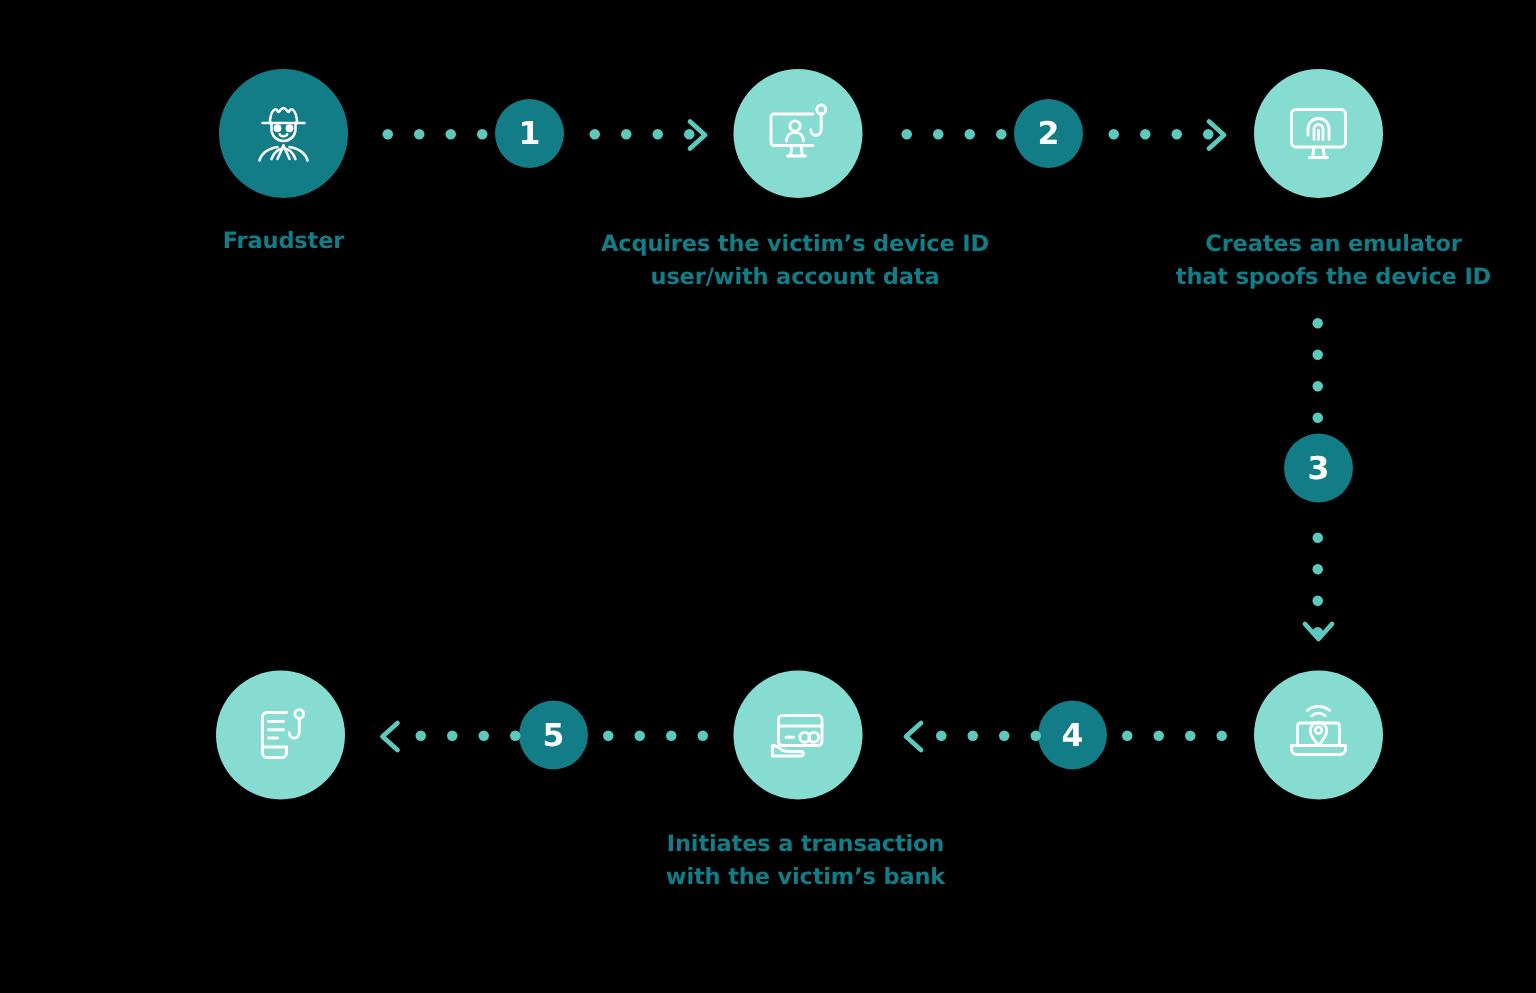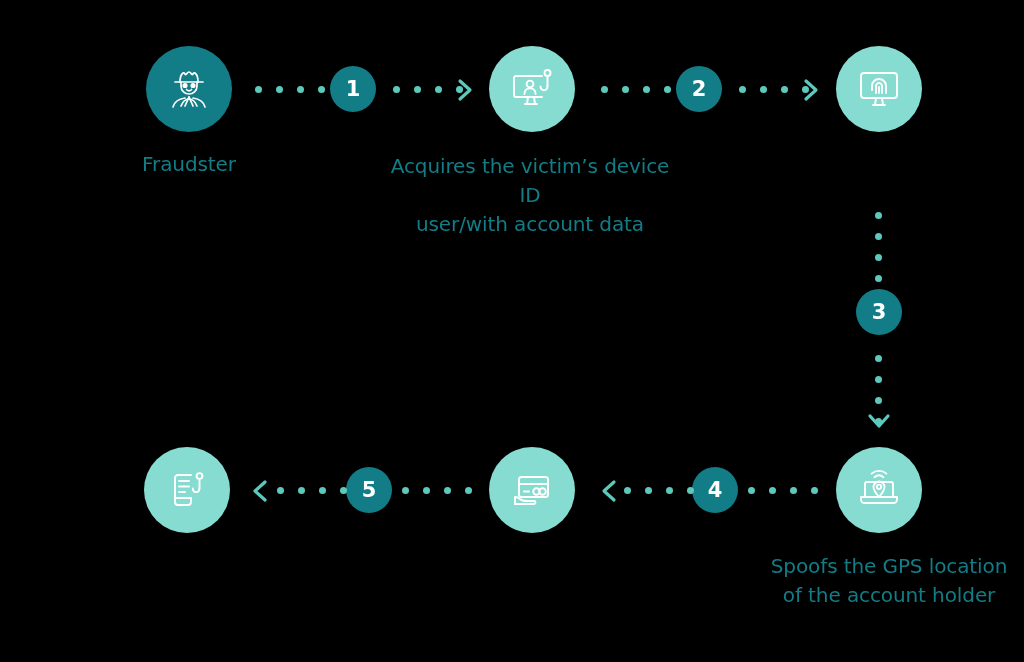--- a/index.html
+++ b/index.html
@@ -52,22 +52,22 @@
     font-family: "DejaVu Sans", sans-serif;
     line-height: 1;
   }
 
   
   .caption {
     position: absolute;
     text-align: center;
     color: #127D86;
     font-family: "DejaVu Sans", sans-serif;
-    font-size: 20px;
-    font-weight: normal;
+    font-size: 15px;
+    font-weight: bold;
     line-height: 1.45;
     letter-spacing: -0.1px;
     white-space: pre-line;
   }
 
   
   .dots-h {
     position: absolute;
     display: flex;
     align-items: center;
@@ -184,20 +184,22 @@
         <rect x="7" y="9" width="36" height="25" rx="3"></rect>
         <line x1="19" y1="41" x2="31" y2="41"></line>
         <path d="M22 34 L21 41"></path>
         <path d="M28 34 L29 41"></path>
         <path d="M18 26 L18 22 C18 18, 21 15, 25 15 C29 15, 32 18, 32 22 L32 29"></path>
         <path d="M22 29 L22 22 C22 20.4, 23.4 19, 25 19 C26.6 19, 28 20.4, 28 22 L28 29"></path>
         <line x1="25" y1="23" x2="25" y2="29"></line>
       </svg>
     </span>
   </div>
+  <div class="caption" style="left:764px; top:152px; width:250px;">Creates an emulator
+that spoofs the device ID</div>
 
   <div class="dots-v" style="left:875px; top:212px;">
     <span class="dot"></span>
     <span class="dot"></span>
     <span class="dot"></span>
     <span class="dot"></span>
   </div>
 
   <div class="badge" style="left:856px; top:289px;">3</div>
 
@@ -219,22 +221,20 @@
       <svg width="50" height="50" viewBox="0 0 50 50" fill="none" stroke="#ffffff" stroke-width="1.9" stroke-linecap="round" stroke-linejoin="round">
         <path d="M11 32 L11 19 C11 17.9, 11.9 17, 13 17 L37 17 C38.1 17, 39 17.9, 39 19 L39 32"></path>
         <path d="M7 32 L43 32 L43 34.5 C43 36.4, 41.4 38, 39.5 38 L10.5 38 C8.6 38, 7 36.4, 7 34.5 Z"></path>
         <path d="M25 32 C25 32, 19.5 25.6, 19.5 22 C19.5 19, 22 16.5, 25 16.5 C28 16.5, 30.5 19, 30.5 22 C30.5 25.6, 25 32, 25 32 Z"></path>
         <circle cx="25" cy="21.8" r="2.2"></circle>
         <path d="M20.5 12.2 C23.2 9.9, 26.8 9.9, 29.5 12.2"></path>
         <path d="M17.6 8.6 C21.8 5, 28.2 5, 32.4 8.6"></path>
       </svg>
     </span>
   </div>
-  <div class="caption" style="left:762px; top:552px; width:254px;">Spoofs the GPS location
-of the account holder</div>
 
   <div class="dots-h" style="left:748px; top:487px;">
     <span class="dot"></span>
     <span class="dot"></span>
     <span class="dot"></span>
     <span class="dot"></span>
   </div>
 
   <div class="badge" style="left:692px; top:467px;">4</div>
 
@@ -256,20 +256,22 @@
         <rect x="12" y="12" width="29" height="20" rx="2.6"></rect>
         <line x1="12" y1="19" x2="41" y2="19"></line>
         <line x1="17" y1="26.5" x2="22" y2="26.5"></line>
         <circle cx="29.5" cy="26.5" r="3.3"></circle>
         <circle cx="35.5" cy="26.5" r="3.3"></circle>
         <path d="M8 39 L8 32 C8 32, 11 32, 13 34 C15 36, 17 36, 20 36 L27 36"></path>
         <path d="M27 36 C29 36, 29 39, 27 39 L8 39"></path>
       </svg>
     </span>
   </div>
+  <div class="caption" style="left:412px; top:552px; width:250px;">Initiates a transaction
+with the victim’s bank</div>
 
   <div class="dots-h" style="left:402px; top:487px;">
     <span class="dot"></span>
     <span class="dot"></span>
     <span class="dot"></span>
     <span class="dot"></span>
   </div>
 
   <div class="badge" style="left:346px; top:467px;">5</div>
 

